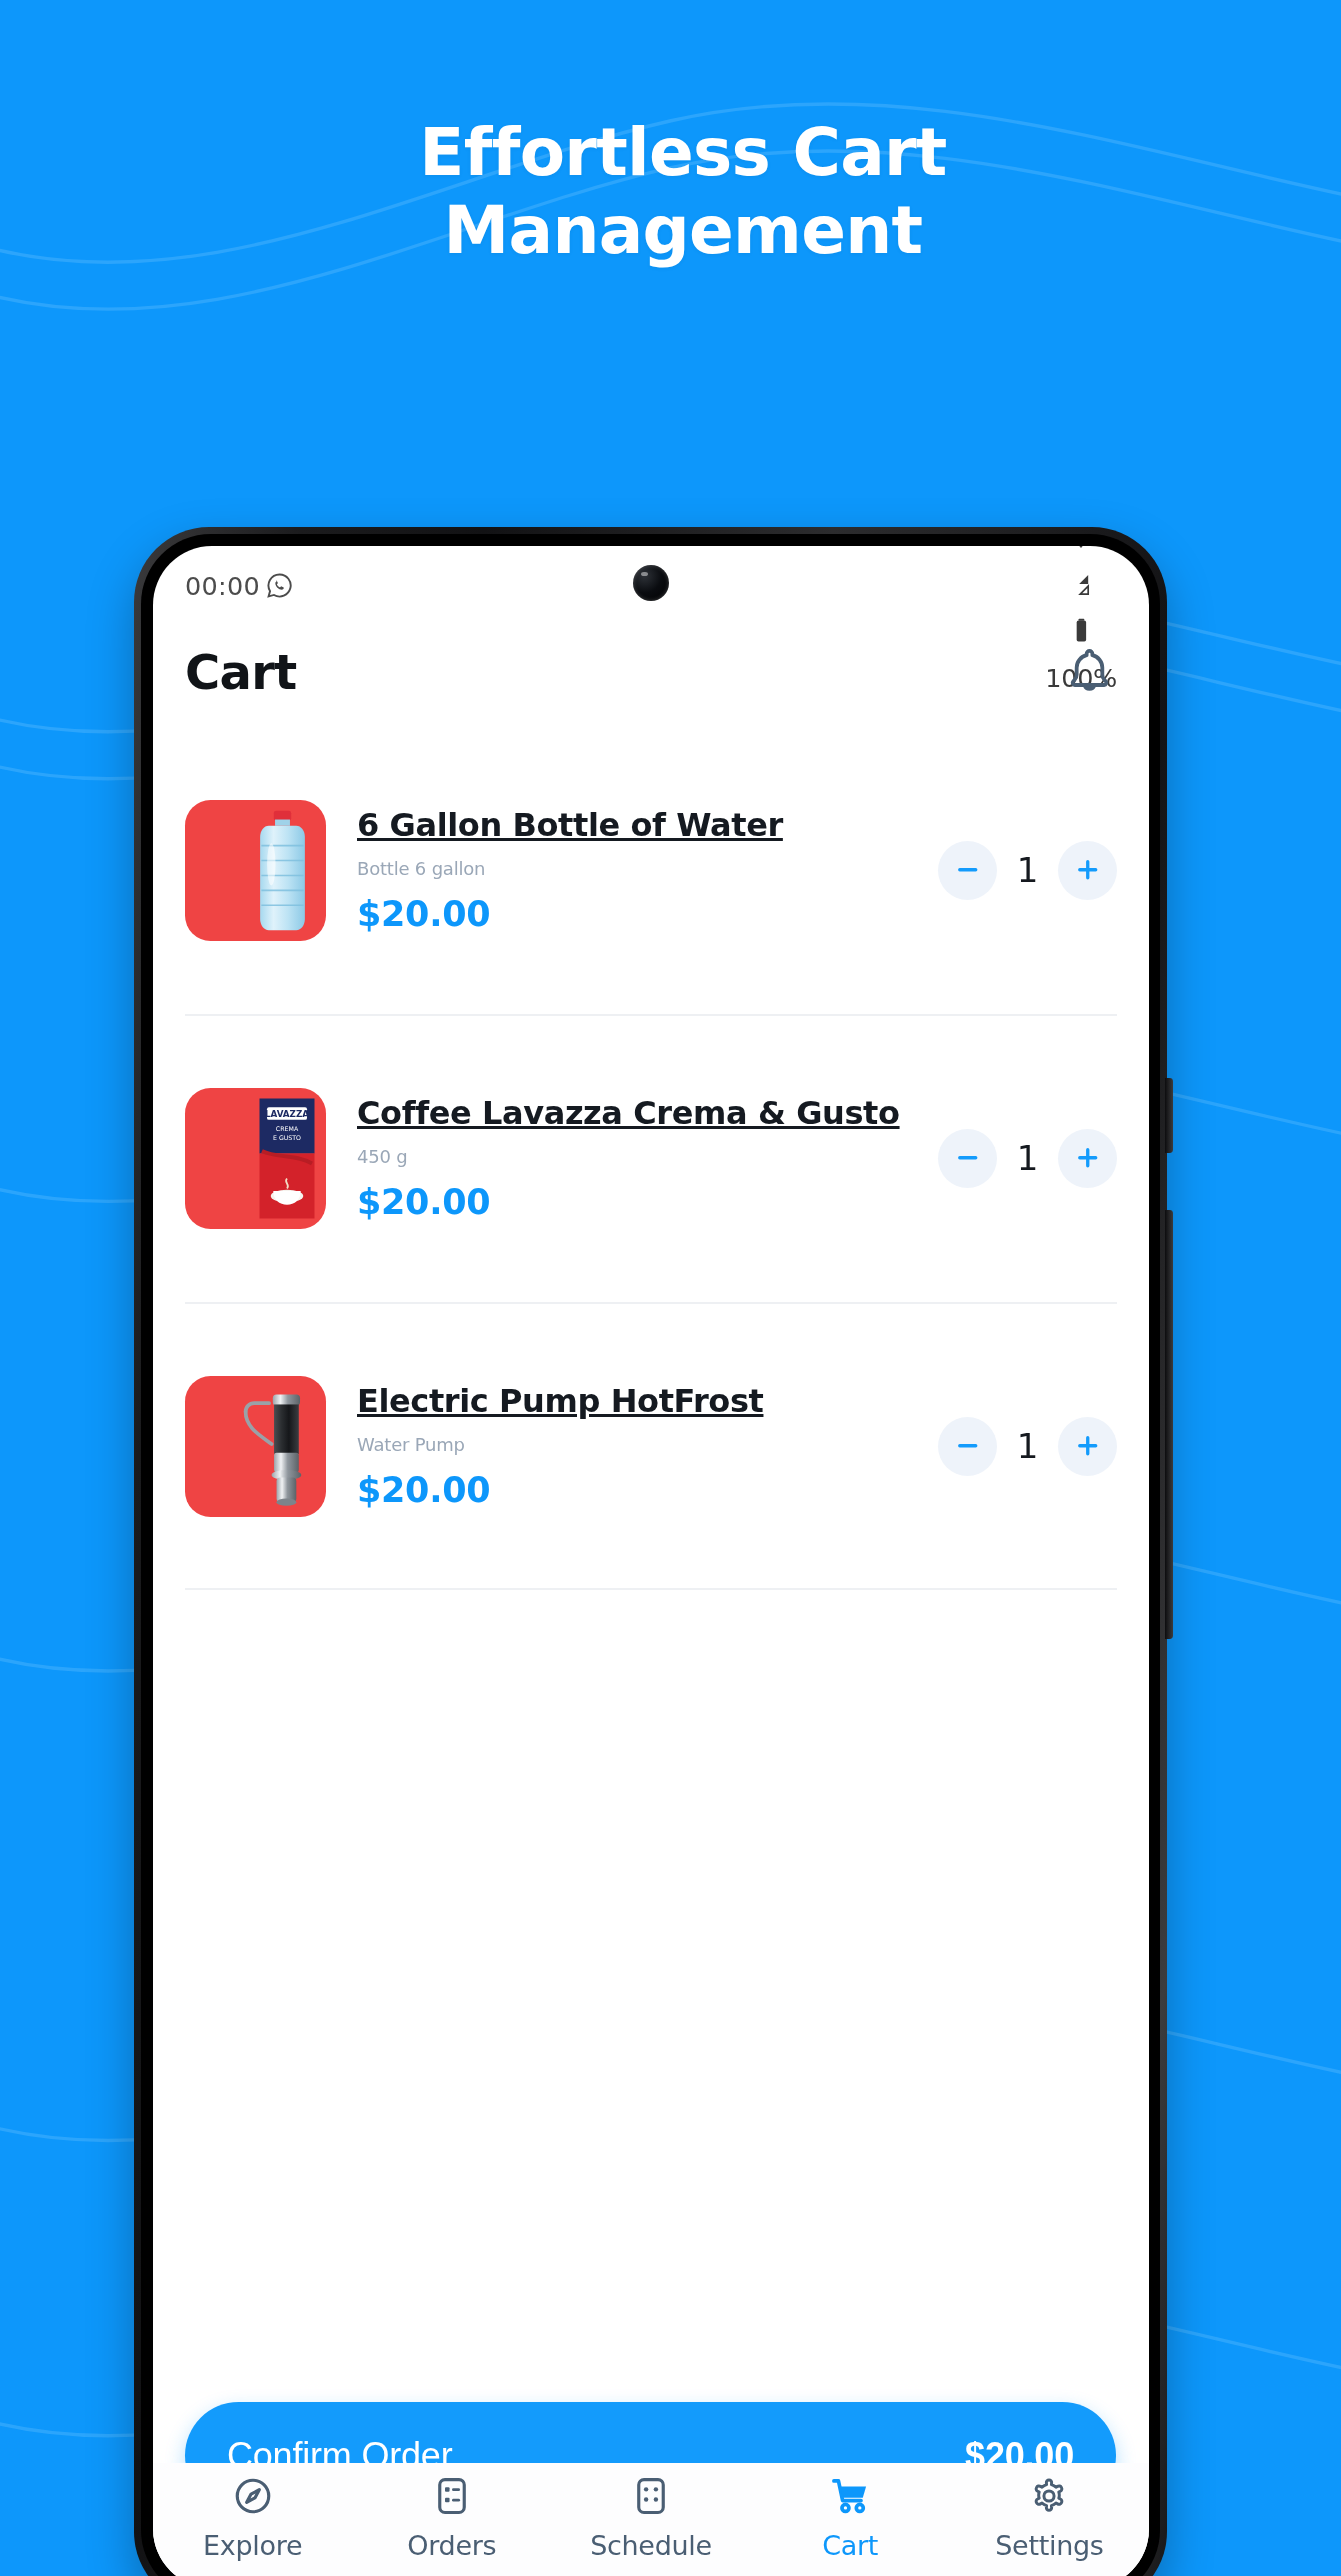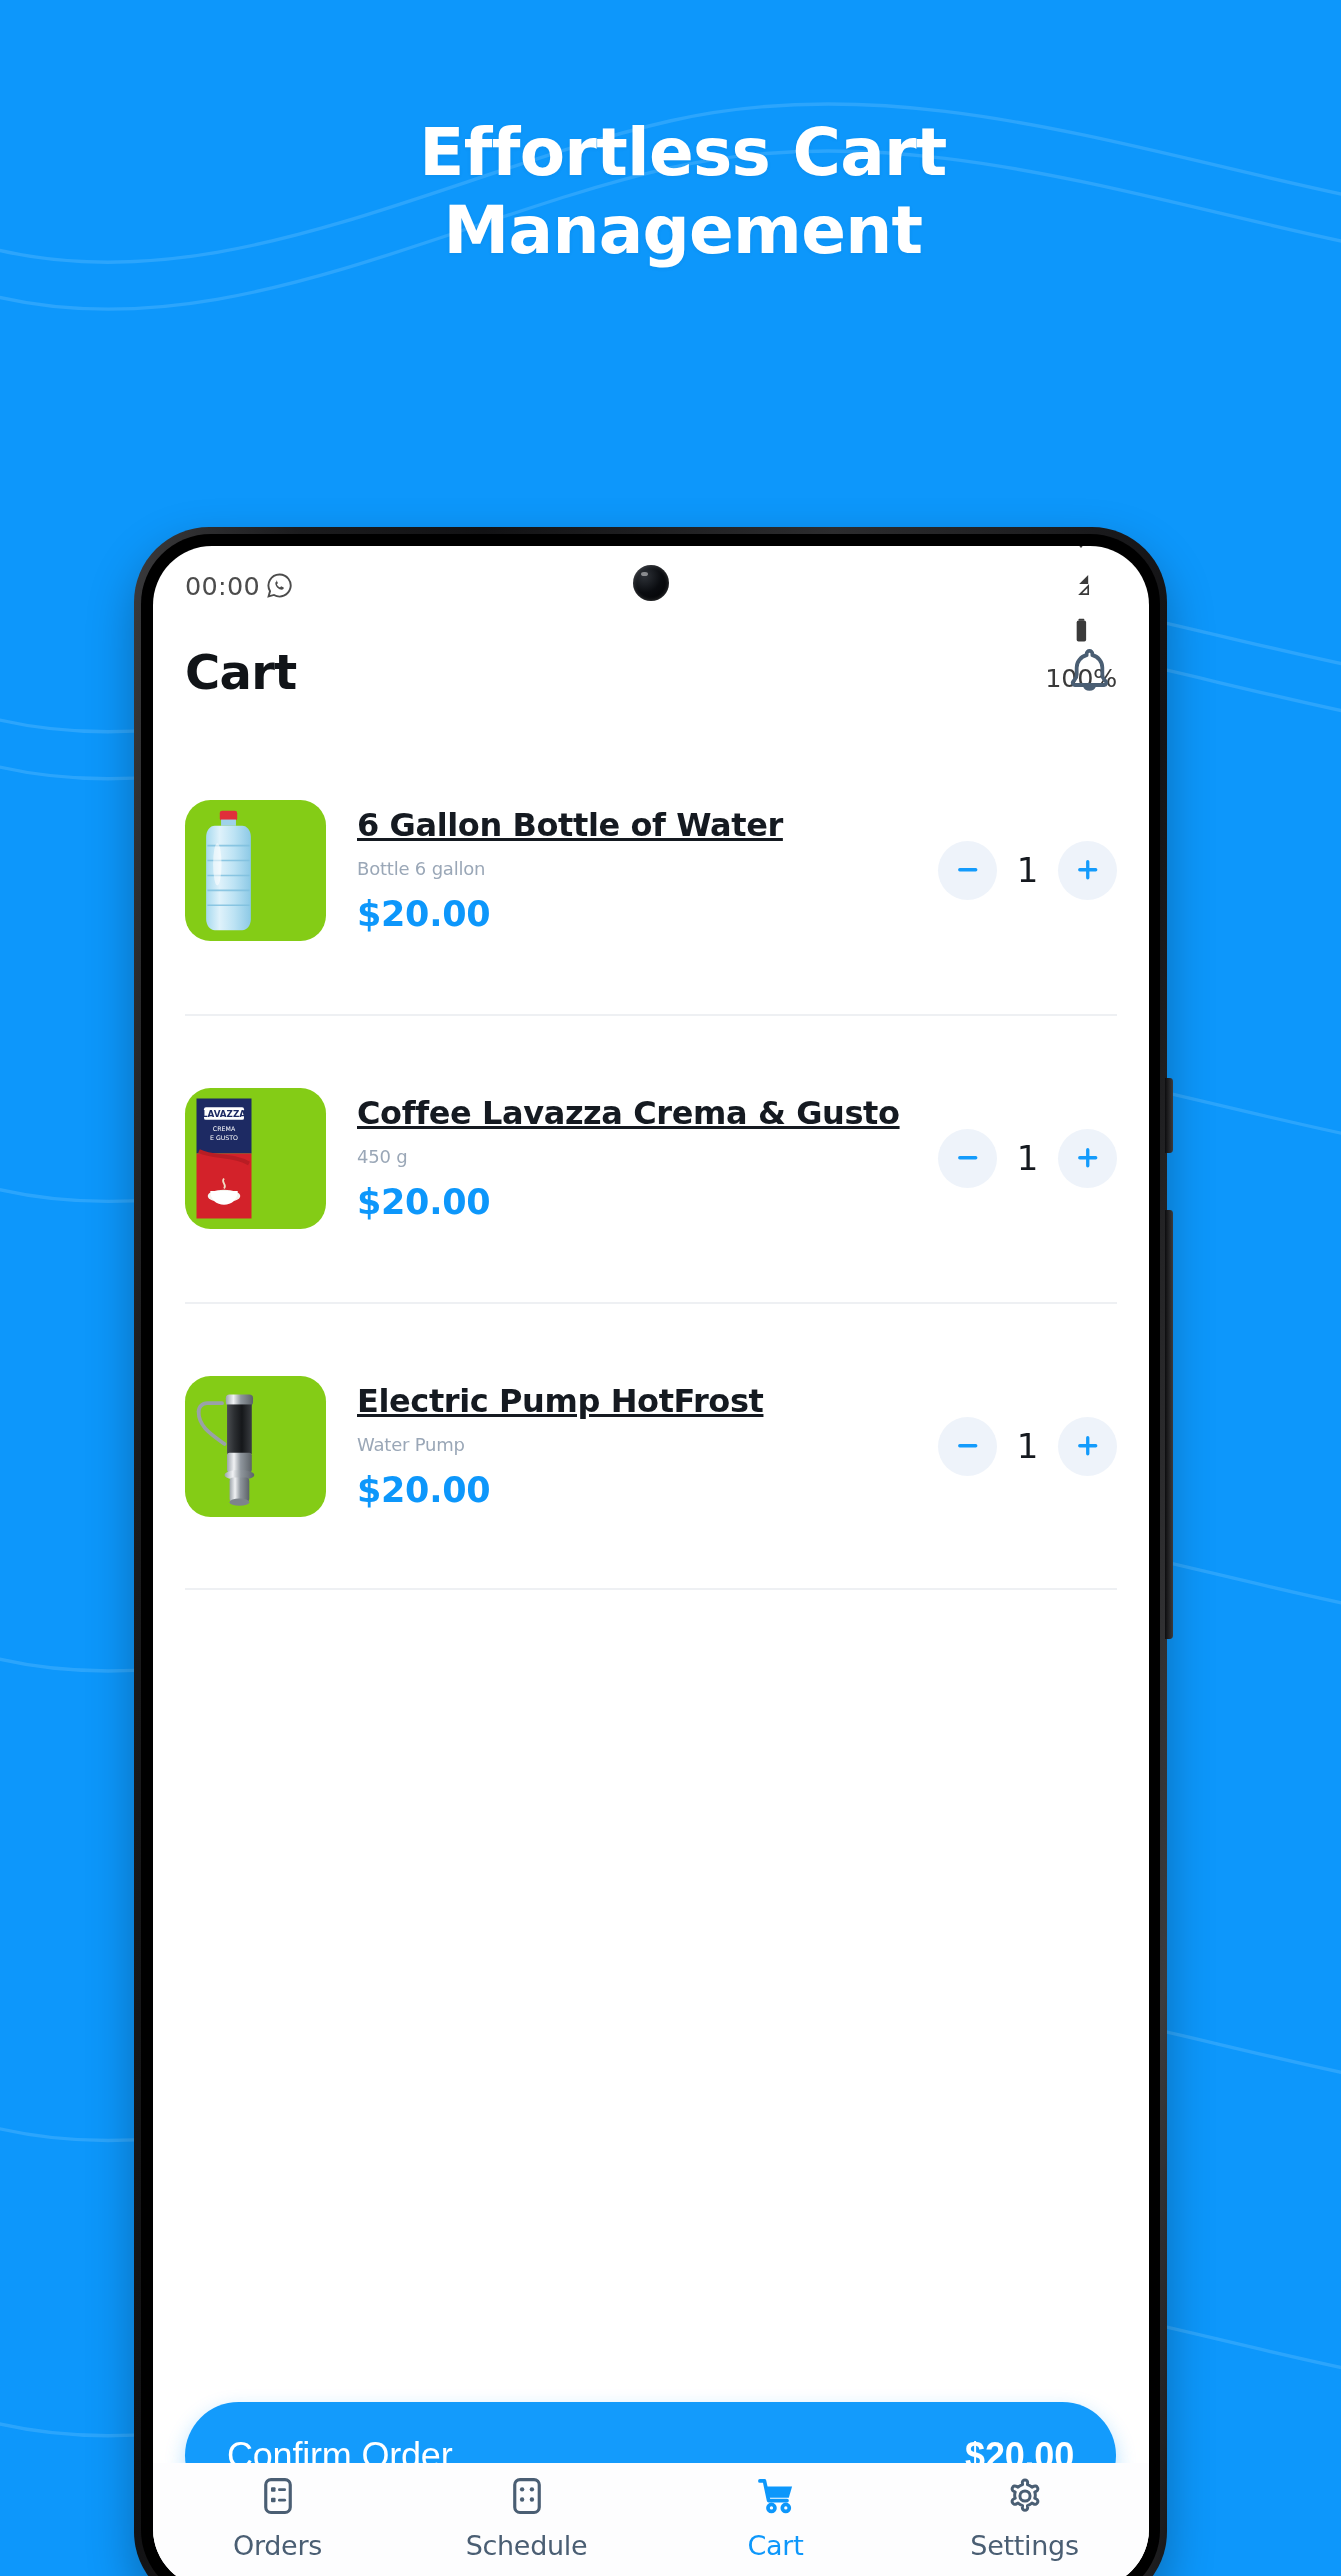--- a/index.html
+++ b/index.html
@@ -91,22 +91,22 @@
   }
   .cart-item + .cart-item::before{
     content:""; position:absolute; left:32px; right:32px; top:0;
     height:2px; background:#eef0f3;
   }
   .cart-list::after{
     content:""; position:absolute; left:32px; right:32px; bottom:0;
     height:2px; background:#eef0f3;
   }
   .thumb {
-    width:141px; height:141px; border-radius:25.5px; background:#84cc16;
-    flex:0 0 141px; display:flex; align-items:center; justify-content:flex-start;
+    width:141px; height:141px; border-radius:25.5px; background:#ef4444;
+    flex:0 0 141px; display:flex; align-items:center; justify-content:flex-end;
     overflow:hidden;
   }
   .item-info { flex:1 1 auto; padding-left:31px; min-width:0; }
   .item-title { font-size:32px; font-weight:bold; color:#151a21; letter-spacing:-0.4px; white-space:nowrap;text-decoration:underline; }
   .item-sub { font-size:18px; color:#9aa7b7; margin-top:13.4px; letter-spacing:-0.2px; }
   .item-price { font-size:35px; font-weight:bold; color:#0d97fb; margin-top:14.8px; letter-spacing:-0.3px; }
   .stepper { flex:0 0 auto; display:flex; align-items:center; gap:9.4px; }
   .step-btn {
     width:59px; height:59px; border-radius:50%; background:#eef3fa;
     display:flex; align-items:center; justify-content:center;
@@ -333,20 +333,27 @@
 
     </div>
 
     <button class="confirm-btn">
       <span class="confirm-label">Confirm Order</span>
       <span class="confirm-total">$20.00</span>
     </button>
 
     <div class="bottom-nav">
 
+      <div class="nav-item">
+        <svg width="42" height="42" viewBox="0 0 24 24">
+          <circle cx="12" cy="12" r="9" fill="none" stroke="#4a5e73" stroke-width="1.8"></circle>
+          <path d="M15.6 8.4 10.9 10.9 8.4 15.6l4.7-2.5Z" fill="none" stroke="#4a5e73" stroke-width="1.8" stroke-linejoin="round"></path>
+        </svg>
+        <span class="nav-label">Explore</span>
+      </div>
 
       <div class="nav-item">
         <svg width="42" height="42" viewBox="0 0 24 24">
           <rect x="5" y="2.6" width="14" height="18.8" rx="3" fill="none" stroke="#4a5e73" stroke-width="1.8"></rect>
           <rect x="8" y="7" width="2.6" height="2.6" rx=".6" fill="#4a5e73"></rect>
           <rect x="12" y="7.6" width="4.6" height="1.6" rx=".8" fill="#4a5e73"></rect>
           <rect x="8" y="13" width="2.6" height="2.6" rx=".6" fill="#4a5e73"></rect>
           <rect x="12" y="13.6" width="4.6" height="1.6" rx=".8" fill="#4a5e73"></rect>
         </svg>
         <span class="nav-label">Orders</span>

